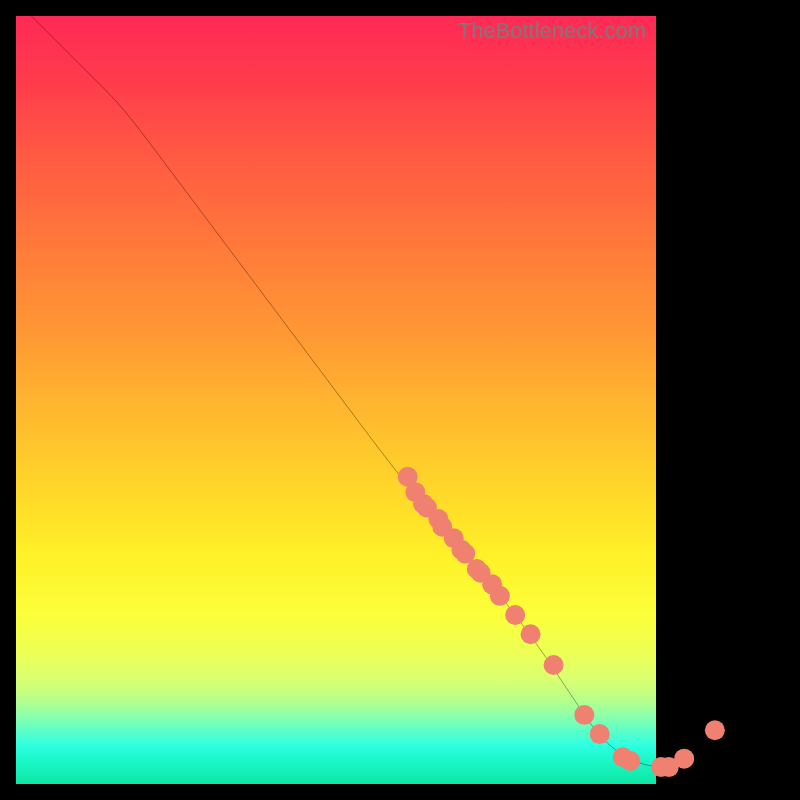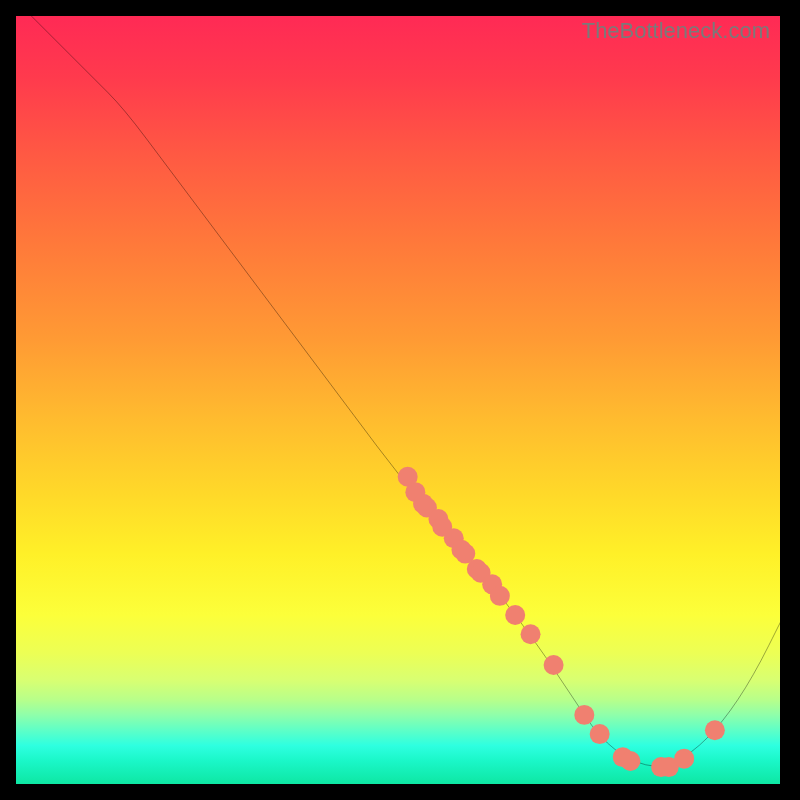--- a/index.html
+++ b/index.html
@@ -14,21 +14,21 @@
     position: relative;
     width: 800px;
     height: 800px;
     background: #000;
     box-sizing: border-box;
   }
   .plot-area {
     position: absolute;
     left: 16px;
     top: 16px;
-    width: 764px;
+    width: 640px;
     height: 768px;
     background: linear-gradient(
       to bottom,
       #ff2a55 0%,
       #ff3a4d 8%,
       #ff5943 18%,
       #ff7a3a 30%,
       #ff9a34 42%,
       #ffba2f 52%,
       #ffd829 62%,

